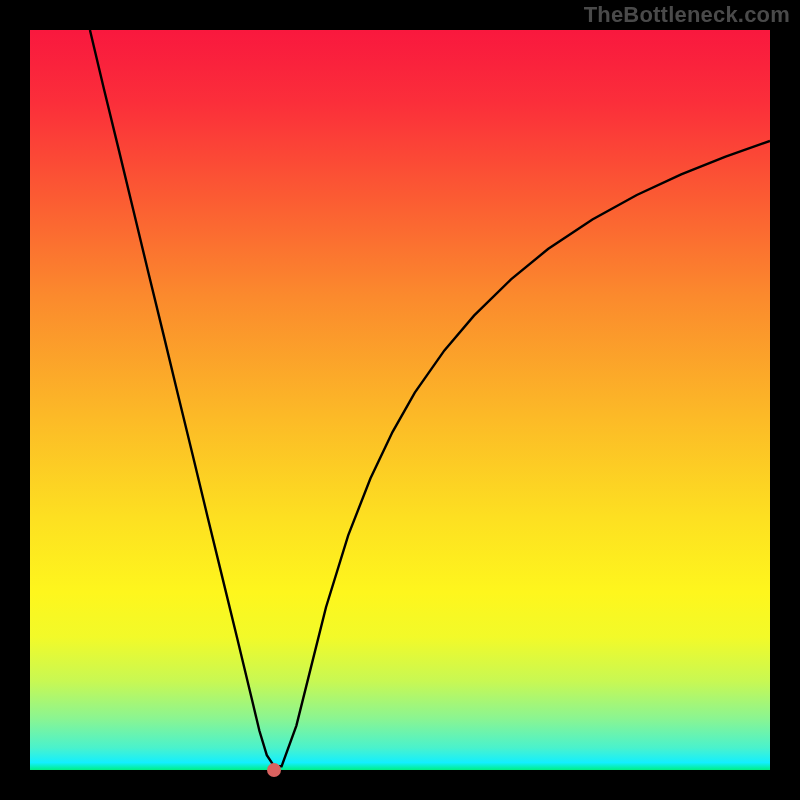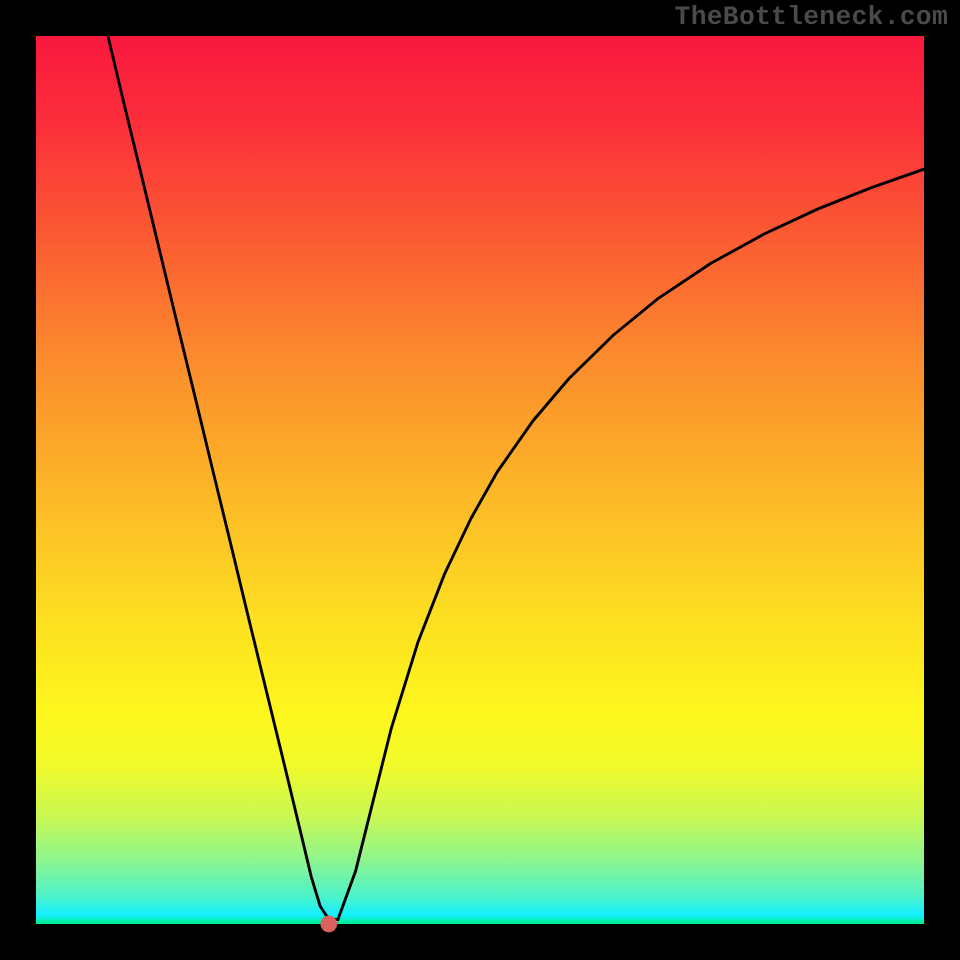--- a/index.html
+++ b/index.html
@@ -9,21 +9,20 @@
     height: 800px;
     overflow: hidden;
     background: #000;
     font-family: Arial, Helvetica, sans-serif;
   }
   .frame {
     position: relative;
     width: 800px;
     height: 800px;
     background: #000;
-    font-family: Liberation Mono, monospace;
   }
   .watermark {
     position: absolute;
     top: 2px;
     right: 10px;
     color: #4a4a4a;
     font-size: 22px;
     font-weight: 600;
     letter-spacing: 0.2px;
   }

